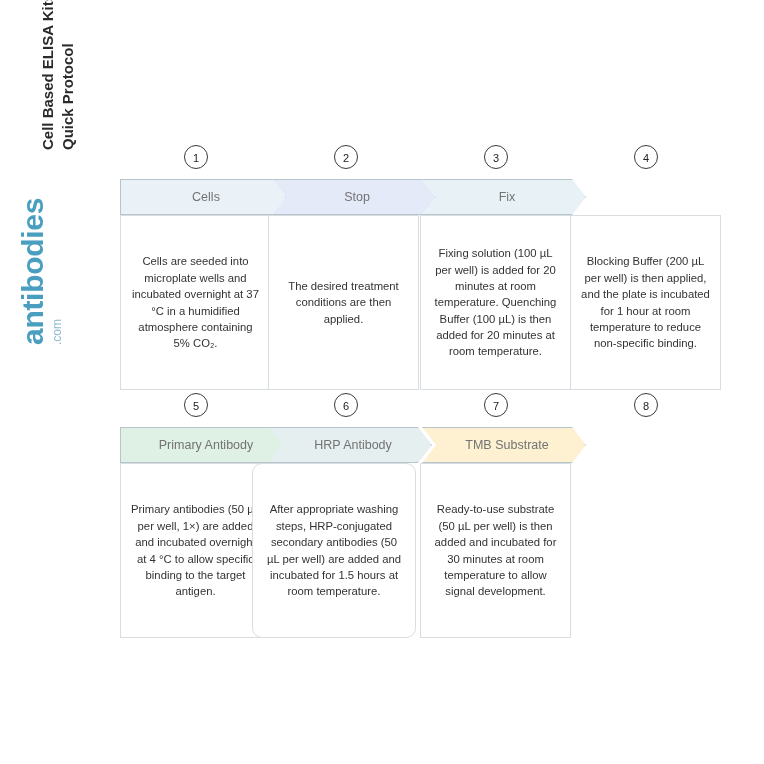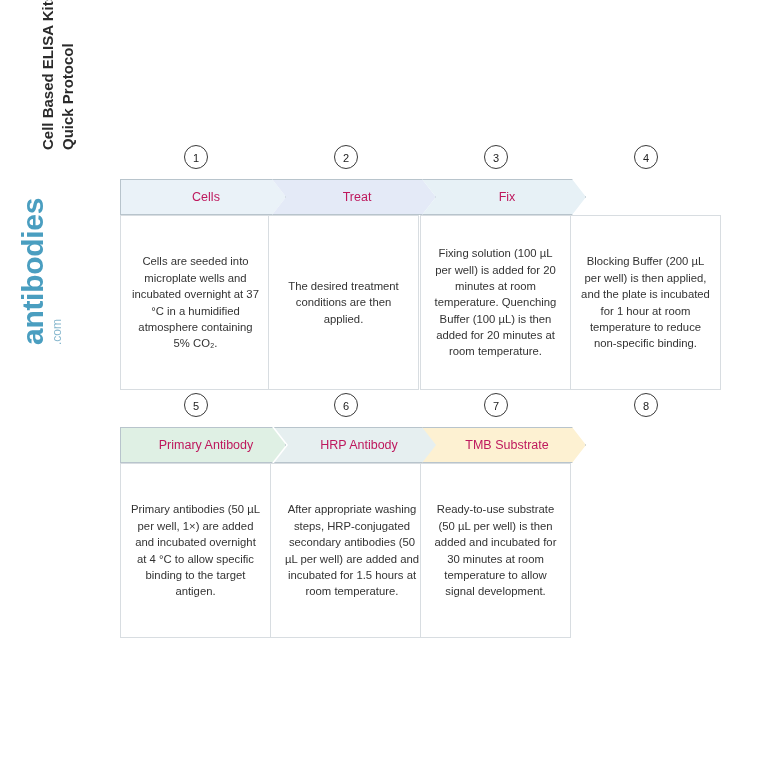--- a/index.html
+++ b/index.html
@@ -106,21 +106,21 @@
   .chev {
     position: absolute;
     top: 0;
     height: 36px;
     box-sizing: border-box;
     border: 1px solid #b8c4cc;
     display: flex;
     align-items: center;
     justify-content: center;
     font-size: 12.5px;
-    color: #be185d;
+    color: #737373;
     clip-path: polygon(0 0, calc(100% - 14px) 0, 100% 50%, calc(100% - 14px) 100%, 0 100%, 14px 50%);
   }
   .chev.first {
     clip-path: polygon(0 0, calc(100% - 14px) 0, 100% 50%, calc(100% - 14px) 100%, 0 100%);
   }
   .chev span { padding-left: 6px; }
 
   .cards {
     position: relative;
     height: 175px;
@@ -162,21 +162,21 @@
     <div class="step-circle" style="left:214px;">2</div>
     <div class="step-circle" style="left:364px;">3</div>
     <div class="step-circle" style="left:514px;">4</div>
   </div>
 
   <div class="banner">
     <div class="chev first" style="left:0px;   width:166px; background:#eaf2f8;">
       <span>Cells</span>
     </div>
     <div class="chev" style="left:152px; width:164px; background:#e4eaf7;">
-      <span>Treat</span>
+      <span>Stop</span>
     </div>
     <div class="chev" style="left:302px; width:164px; background:#e7f1f6;">
       <span>Fix</span>
     </div>
   </div>
 
   <div class="cards">
     <div class="card" style="left:0px;   width:151px;">Cells are seeded into microplate wells and incubated overnight at 37 °C in a humidified atmosphere containing 5% CO₂.</div>
     <div class="card" style="left:148px; width:151px;">The desired treatment conditions are then applied.</div>
     <div class="card" style="left:300px; width:151px;">Fixing solution (100 µL per well) is added for 20 minutes at room temperature. Quenching Buffer (100 µL) is then added for 20 minutes at room temperature.</div>
@@ -189,26 +189,26 @@
     <div class="step-circle" style="left:64px;">5</div>
     <div class="step-circle" style="left:214px;">6</div>
     <div class="step-circle" style="left:364px;">7</div>
     <div class="step-circle" style="left:514px;">8</div>
   </div>
 
   <div class="banner">
     <div class="chev first" style="left:0px;   width:166px; background:#dff0e4;">
       <span>Primary Antibody</span>
     </div>
-    <div class="chev" style="left:154px; width:164px; background:#e6eff0;">
+    <div class="chev" style="left:148px; width:164px; background:#e6eff0;">
       <span>HRP Antibody</span>
     </div>
     <div class="chev" style="left:302px; width:164px; background:#fdf1d2;">
       <span>TMB Substrate</span>
     </div>
   </div>
 
   <div class="cards">
     <div class="card" style="left:0px;   width:151px;">Primary antibodies (50 µL per well, 1×) are added and incubated overnight at 4 °C to allow specific binding to the target antigen.</div>
-    <div class="card" style="left:150px; width:164px;">After appropriate washing steps, HRP-conjugated secondary antibodies (50 µL per well) are added and incubated for 1.5 hours at room temperature.</div>
+    <div class="card" style="left:132px; width:164px;border-radius:10px;">After appropriate washing steps, HRP-conjugated secondary antibodies (50 µL per well) are added and incubated for 1.5 hours at room temperature.</div>
     <div class="card" style="left:300px; width:151px;">Ready-to-use substrate (50 µL per well) is then added and incubated for 30 minutes at room temperature to allow signal development.</div>
   </div>
 </div>
 
 </body></html>

